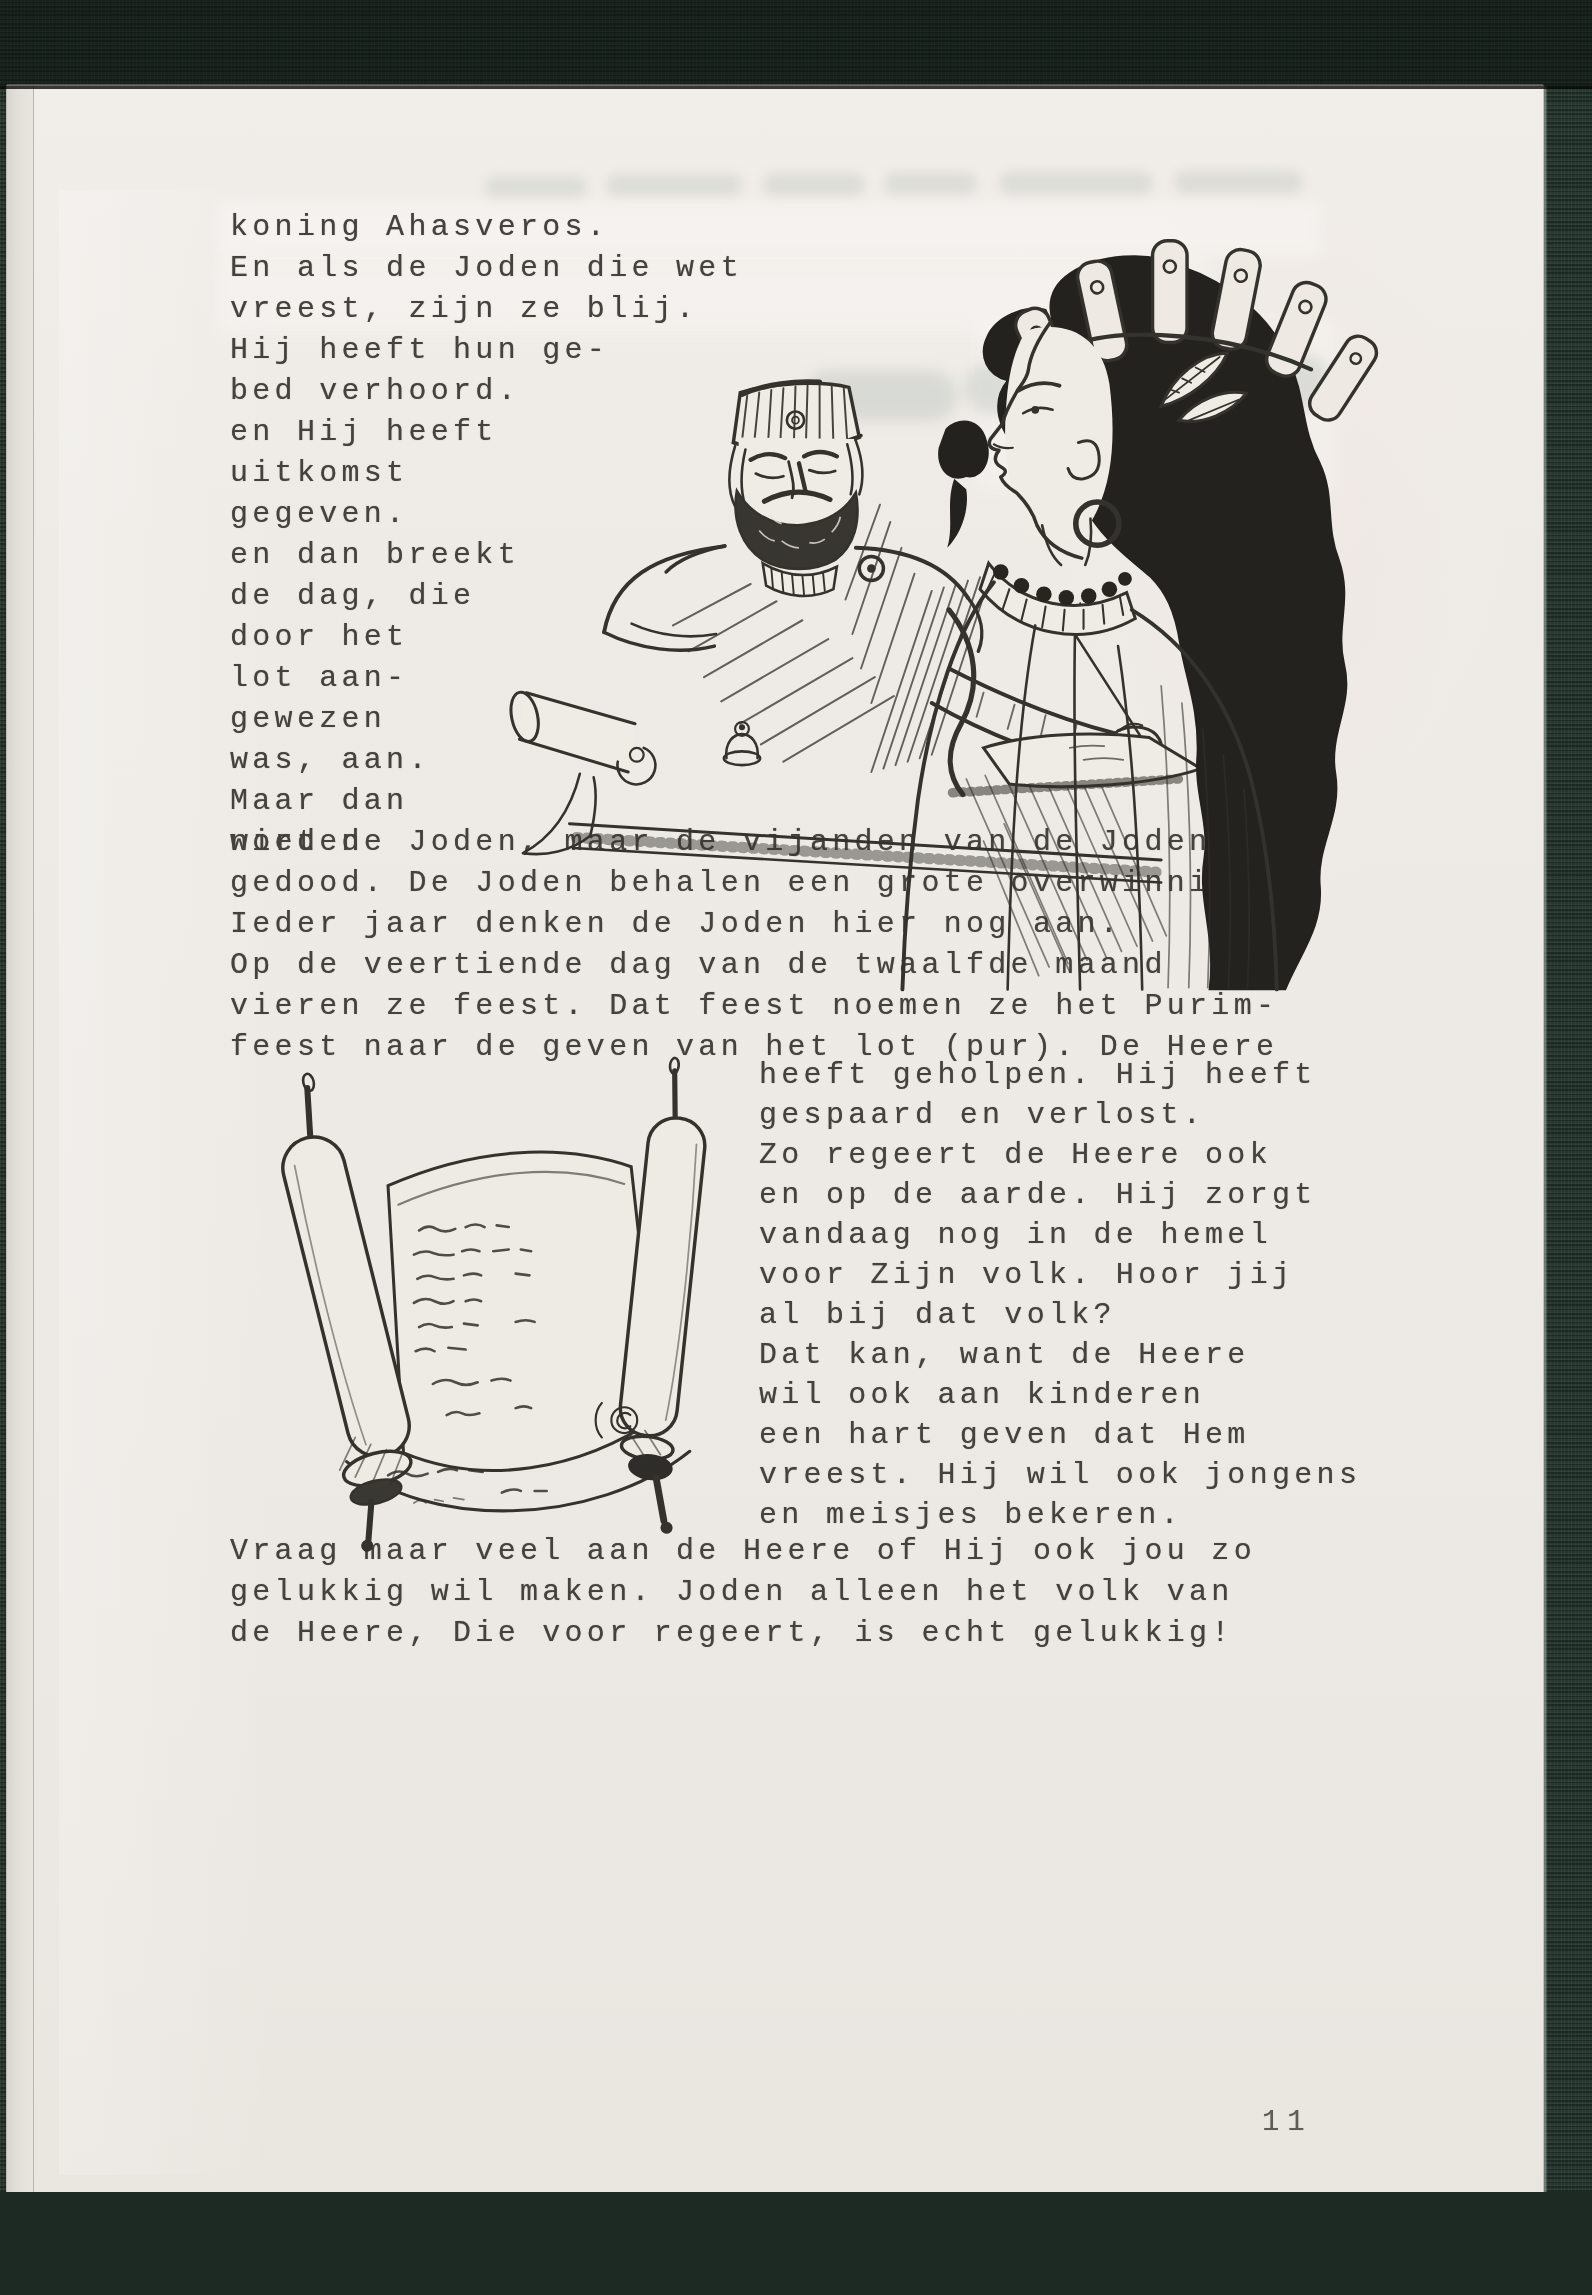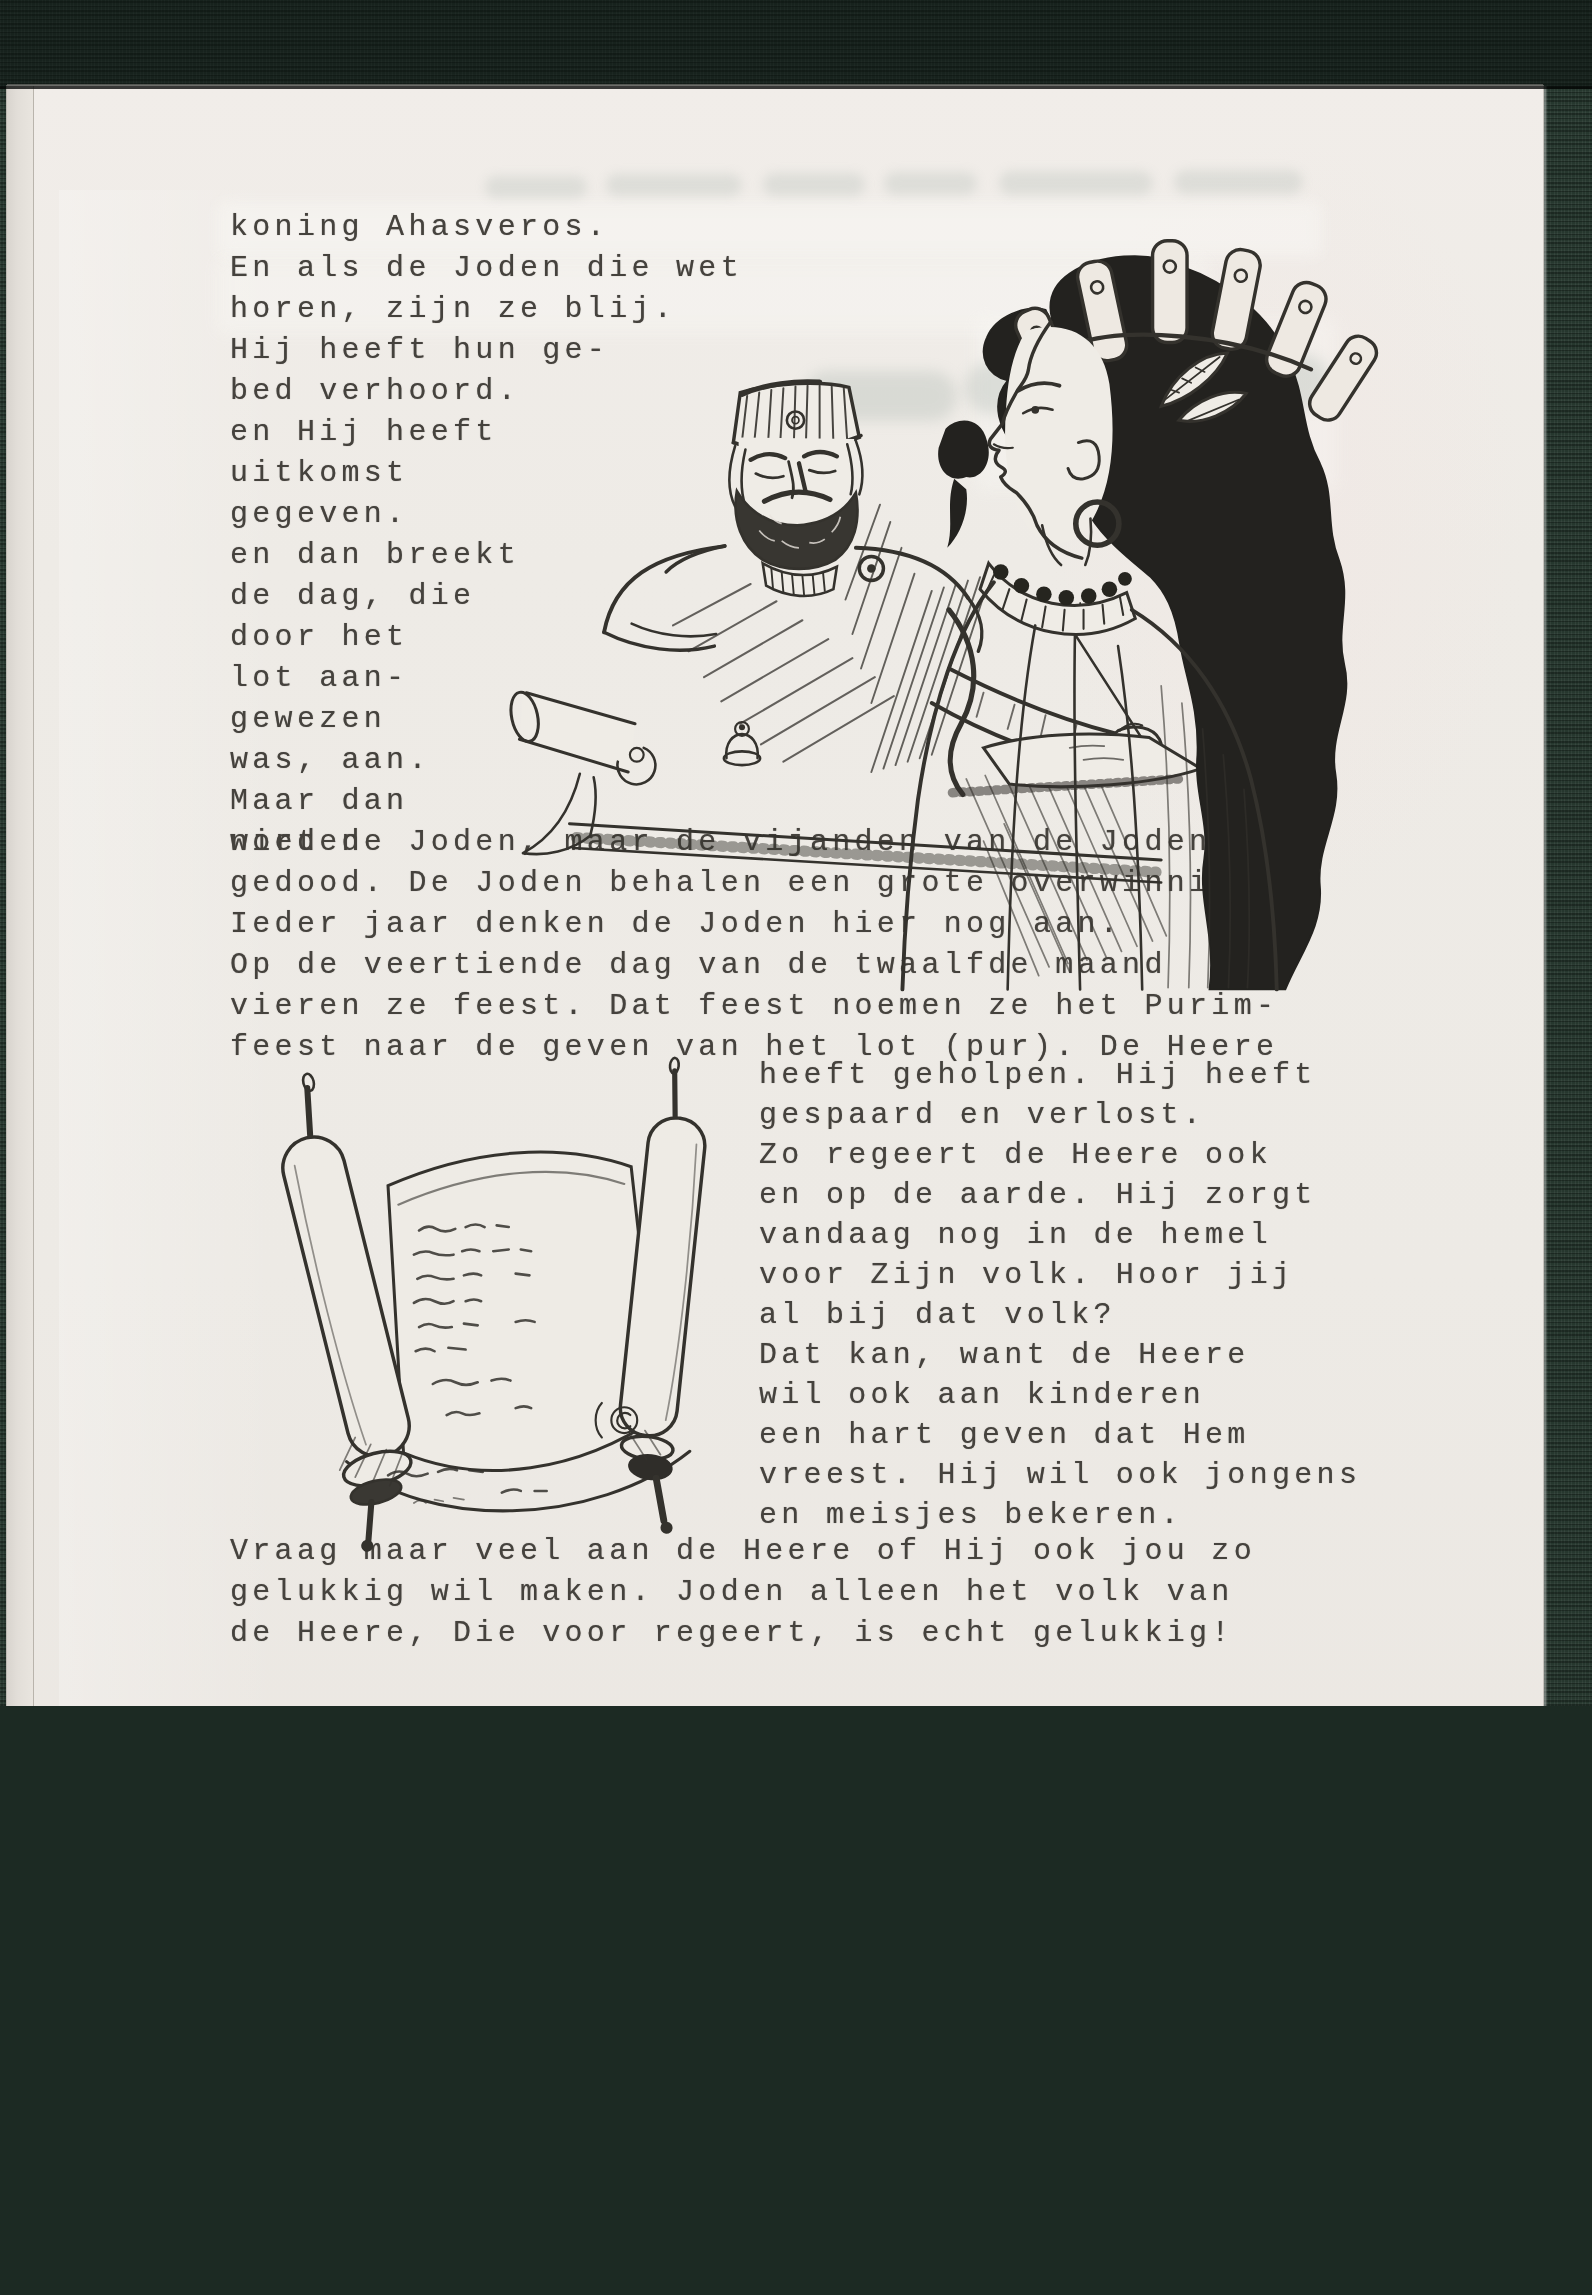--- a/index.html
+++ b/index.html
@@ -1,16 +1,16 @@
 <!DOCTYPE html>
 <html style="font-size:14px"><head>
 <meta charset="utf-8">
 <style>
   html,body{margin:0;padding:0;background:#1c2a23;}
-  .stage{position:relative;width:1592px;height:1706px;overflow:hidden;
+  .stage{position:relative;width:1592px;height:2192px;overflow:hidden;
     background:#26372e;
     background-image:
       repeating-linear-gradient(0deg, rgba(0,0,0,.28) 0 1.7px, rgba(255,255,255,.03) 1.7px 2.6px, transparent 2.6px 4.3px),
       repeating-linear-gradient(90deg, rgba(255,255,255,.05) 0 0.9px, transparent 0.9px 3.5px);
     font-family:"Liberation Mono","DejaVu Sans Mono",monospace;}
   .cover-top{position:absolute;left:0;top:0;width:100%;height:86px;background:rgba(8,14,11,.5);
     border-bottom:3.5px solid rgba(0,0,0,.55);}
   .cover-bottom{position:absolute;left:0;top:2245px;width:100%;height:50px;background:rgba(4,8,6,.72);
     box-shadow:inset 0 5.2px 8.6px rgba(0,0,0,.6);}
   .page-edge-stack{position:absolute;left:0;top:2240px;width:29px;height:26px;background:#dcd8d2;opacity:.85;}
@@ -66,21 +66,21 @@
   <div class="ghost small" style="left:999px;top:171px;width:154px;height:24px;"></div>
   <div class="ghost small" style="left:1174px;top:170px;width:129px;height:24px;"></div>
   <div class="ghost big" style="left:803px;top:371px;width:154px;height:50px;"></div>
   <div class="ghost big" style="left:965px;top:362px;width:128px;height:52px;"></div>
   <div class="ghost big" style="left:1103px;top:357px;width:145px;height:54px;"></div>
   <div class="ghost big" style="left:1258px;top:354px;width:71px;height:55px;"></div>
 
   <div class="tblock lh47" style="left:230px;top:207px;">
       <div class="tline">koning Ahasveros.</div>
       <div class="tline">En als de Joden die wet</div>
-      <div class="tline">horen, zijn ze blij.</div>
+      <div class="tline">vreest, zijn ze blij.</div>
       <div class="tline">Hij heeft hun ge-</div>
       <div class="tline">bed verhoord.</div>
       <div class="tline">en Hij heeft</div>
       <div class="tline">uitkomst</div>
       <div class="tline">gegeven.</div>
       <div class="tline">en dan breekt</div>
       <div class="tline">de dag, die</div>
       <div class="tline">door het</div>
       <div class="tline">lot aan-</div>
       <div class="tline">gewezen</div>

